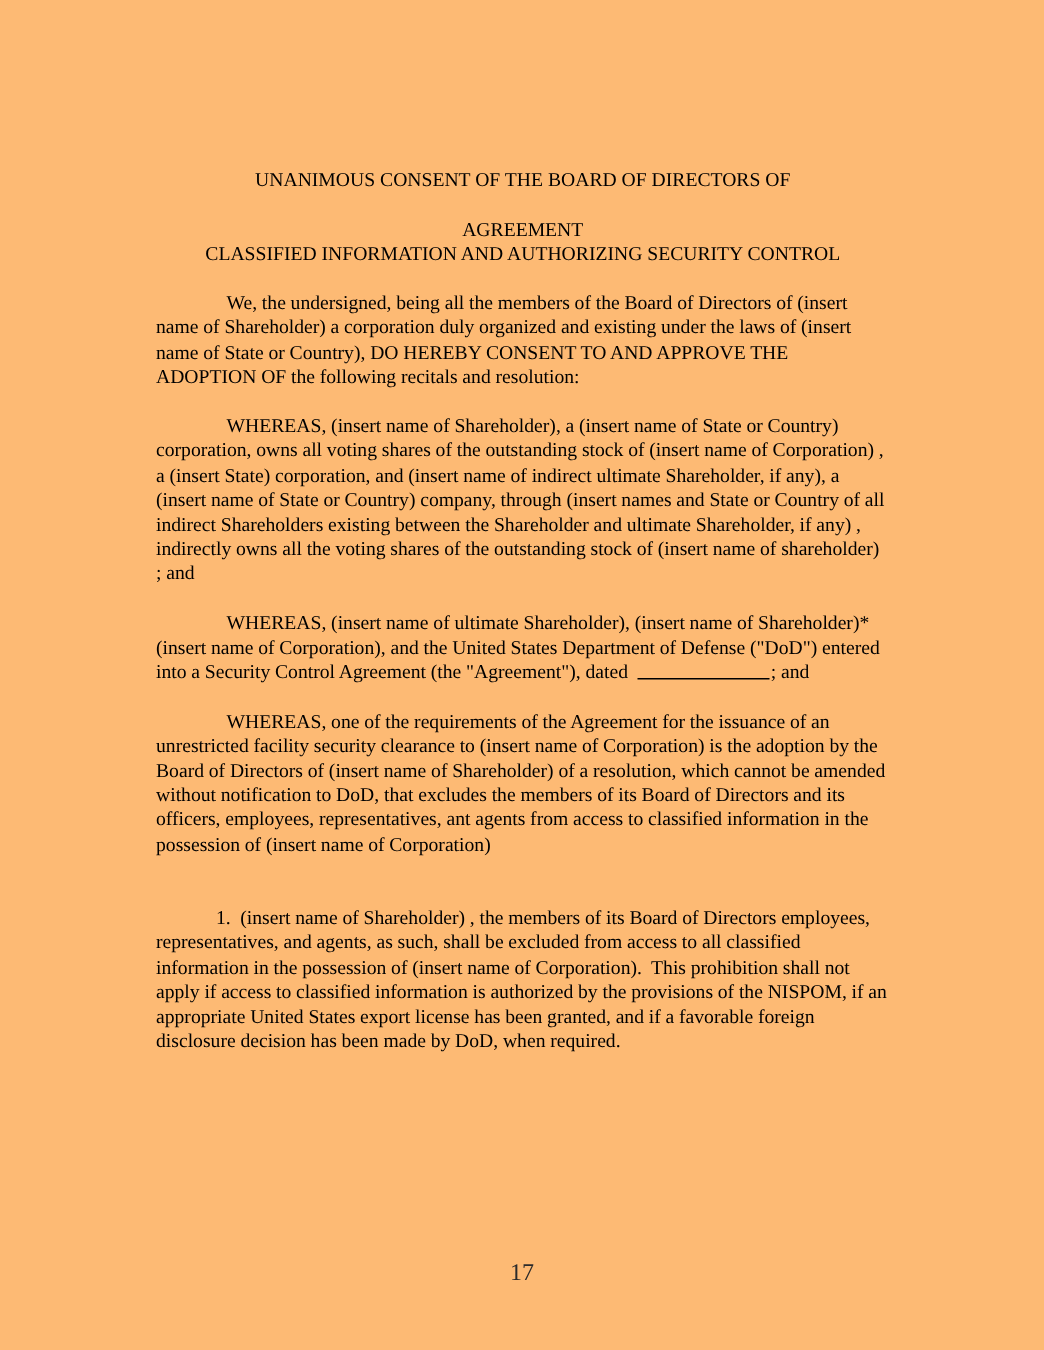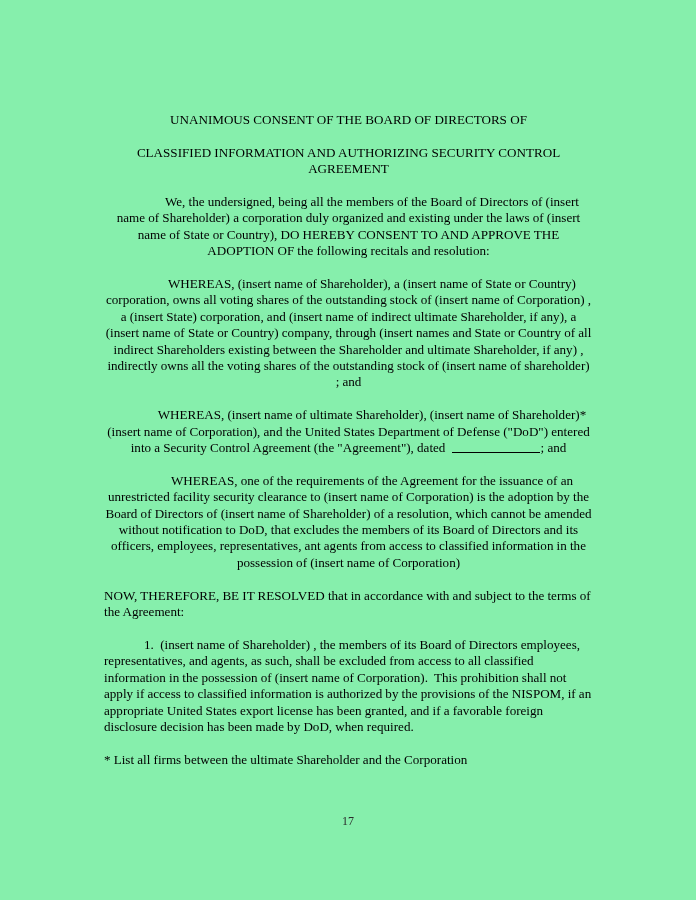--- a/index.html
+++ b/index.html
@@ -11,21 +11,21 @@
   body {
     font-family: "Liberation Serif", "DejaVu Serif", serif;
     color: #000000;
     -webkit-font-smoothing: antialiased;
   }
   .page {
     position: relative;
     width: 696px;
     height: 900px;
     margin: 0 auto;
-    background: #86efac;
+    background: #fdba74;
     overflow: hidden;
     box-sizing: border-box;
   }
   .content {
     position: absolute;
     left: 104px;
     top: 112px;
     width: 489px;
   }
   .doc-line,
@@ -46,84 +46,81 @@
     white-space: pre-wrap;
   }
   .title-gap {
     height: 16.4px;
   }
   .par-gap {
     height: 16.4px;
   }
   .indent {
     text-indent: 47px;
-    text-align: center;
   }
   .indent-num {
     text-indent: 40px;
     font-family: Liberation Serif, serif;
   }
   .blank-rule {
     display: inline-block;
     width: 88px;
     border-bottom: 1.2px solid #000;
     height: 0.82em;
     margin: 0 1px -1px 3px;
     vertical-align: baseline;
   }
   .page-number {
     position: absolute;
     left: 0;
     right: 0;
-    top: 813px;
+    top: 841px;
     text-align: center;
-    font-size: 12px;
+    font-size: 16px;
     line-height: 16px;
     color: #2b2b2b;
   }
 </style>
 </head>
 <body>
 
 <div class="page">
 
   <div class="content">
 
     <div class="title-block">
       <div class="title-line">UNANIMOUS CONSENT OF THE BOARD OF DIRECTORS OF</div>
       <div class="title-gap"></div>
+      <div class="title-line">AGREEMENT</div>
       <div class="title-line">CLASSIFIED INFORMATION AND AUTHORIZING SECURITY CONTROL</div>
-      <div class="title-line">AGREEMENT</div>
     </div>
 
     <div class="par-gap"></div>
 
     <div class="doc-par indent">We, the undersigned, being all the members of the Board of Directors of (insert name of Shareholder) a corporation duly organized and existing under the laws of (insert name of State or Country), DO HEREBY CONSENT TO AND APPROVE THE ADOPTION OF the following recitals and resolution:</div>
 
     <div class="par-gap"></div>
 
     <div class="doc-par indent">WHEREAS, (insert name of Shareholder), a (insert name of State or Country) corporation, owns all voting shares of the outstanding stock of (insert name of Corporation) , a (insert State) corporation, and (insert name of indirect ultimate Shareholder, if any), a (insert name of State or Country) company, through (insert names and State or Country of all indirect Shareholders existing between the Shareholder and ultimate Shareholder, if any) , indirectly owns all the voting shares of the outstanding stock of (insert name of shareholder) ; and</div>
 
     <div class="par-gap"></div>
 
     <div class="doc-par indent"><span>WHEREAS, (insert name of ultimate Shareholder), (insert name of Shareholder)* (insert name of Corporation), and the United States Department of Defense ("DoD") entered into a Security Control Agreement (the "Agreement"), dated </span><span class="blank-rule"></span><span>; and</span></div>
 
     <div class="par-gap"></div>
 
     <div class="doc-par indent">WHEREAS, one of the requirements of the Agreement for the issuance of an unrestricted facility security clearance to (insert name of Corporation) is the adoption by the Board of Directors of (insert name of Shareholder) of a resolution, which cannot be amended without notification to DoD, that excludes the members of its Board of Directors and its officers, employees, representatives, ant agents from access to classified information in the possession of (insert name of Corporation)</div>
 
     <div class="par-gap"></div>
 
-    <div class="doc-par">NOW, THEREFORE, BE IT RESOLVED that in accordance with and subject to the terms of the Agreement:</div>
 
     <div class="par-gap"></div>
 
     <div class="doc-par indent-num">1.  (insert name of Shareholder) , the members of its Board of Directors employees, representatives, and agents, as such, shall be excluded from access to all classified information in the possession of (insert name of Corporation).  This prohibition shall not apply if access to classified information is authorized by the provisions of the NISPOM, if an appropriate United States export license has been granted, and if a favorable foreign disclosure decision has been made by DoD, when required.</div>
 
     <div class="par-gap"></div>
 
-    <div class="doc-line">* List all firms between the ultimate Shareholder and the Corporation</div>
 
   </div>
 
   <div class="page-number">17</div>
 
 </div>
 
 </body></html>

